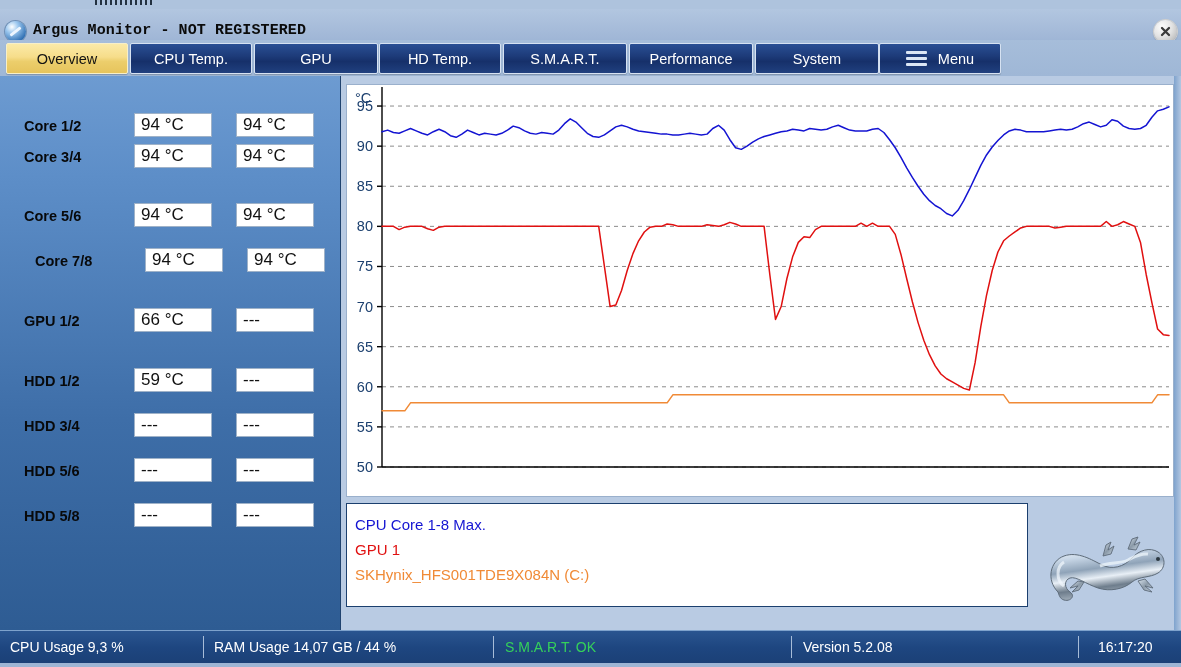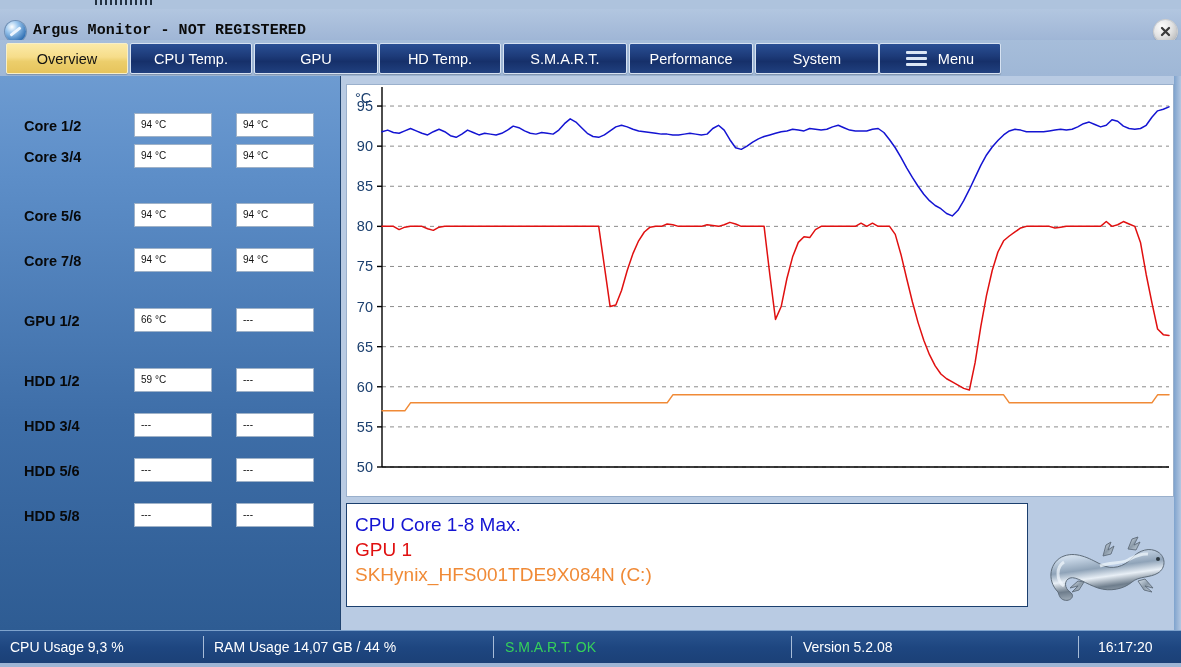--- a/index.html
+++ b/index.html
@@ -47,33 +47,33 @@
 
   
   .leftpanel{position:absolute;left:0;top:76px;width:340px;height:554px;
     background:linear-gradient(180deg,#6d9bd1 0%,#5d8ec8 18%,#3e6ea8 62%,#2e5c93 100%);
     border-right:1px solid #20436f;}
   .row{position:absolute;left:0;width:340px;height:26px;}
   .rowlabel{position:absolute;left:24px;top:0;font-size:14.5px;font-weight:bold;color:#08090a;
     line-height:26px;}
   .val{position:absolute;top:0;width:78px;height:24px;background:#ffffff;
     border:1px solid #9fb2c8;box-sizing:border-box;
-    font-size:10px;color:#111;line-height:22px;padding-left:6px;overflow:hidden;white-space:nowrap;}
+    font-size:17px;color:#111;line-height:22px;padding-left:6px;overflow:hidden;white-space:nowrap;}
   .val.c1{left:134px;}
   .val.c2{left:236px;}
 
   
   .chartpanel{position:absolute;left:346px;top:84px;width:828px;height:413px;
     background:#ffffff;border:1px solid #9ab0cc;box-sizing:border-box;}
   .chartsvg{display:block;}
 
   
   .legendpanel{position:absolute;left:346px;top:503px;width:682px;height:104px;
     background:#ffffff;border:1px solid #1b3f6e;box-sizing:border-box;padding:8px 0 0 4px;}
-  .legend-item{font-size:19px;line-height:25px;padding-left:4px;white-space:nowrap;}
+  .legend-item{font-size:15px;line-height:25px;padding-left:4px;white-space:nowrap;}
 
   
   .gecko{position:absolute;left:1040px;top:520px;width:130px;height:96px;}
 
   
   .statusbar{position:absolute;left:0;top:630px;width:1181px;height:33px;
     background:linear-gradient(180deg,#2a5590 0%,#1e4680 50%,#1b4076 100%);
     border-top:1px solid #7ea2cc;}
   .statusbar .sep{position:absolute;top:5px;width:1px;height:22px;background:#a7bcd8;}
   .statusbar .st{position:absolute;top:8px;font-size:14px;color:#ffffff;white-space:nowrap;}
@@ -145,21 +145,21 @@
       <div class="row" style="top: 68px;">
         <div class="rowlabel">Core 3/4</div>
         <div class="val c1">94 °C</div>
         <div class="val c2">94 °C</div>
       </div>
       <div class="row" style="top: 127px;">
         <div class="rowlabel">Core 5/6</div>
         <div class="val c1">94 °C</div>
         <div class="val c2">94 °C</div>
       </div>
-      <div class="row" style="top: 172px;">
+      <div class="row" style="top: 172px; margin-left: 11px;">
         <div class="rowlabel">Core 7/8</div>
         <div class="val c1">94 °C</div>
         <div class="val c2">94 °C</div>
       </div>
       <div class="row" style="top: 232px;">
         <div class="rowlabel">GPU 1/2</div>
         <div class="val c1">66 °C</div>
         <div class="val c2">---</div>
       </div>
       <div class="row" style="top: 292px; padding-left: 40px;">

